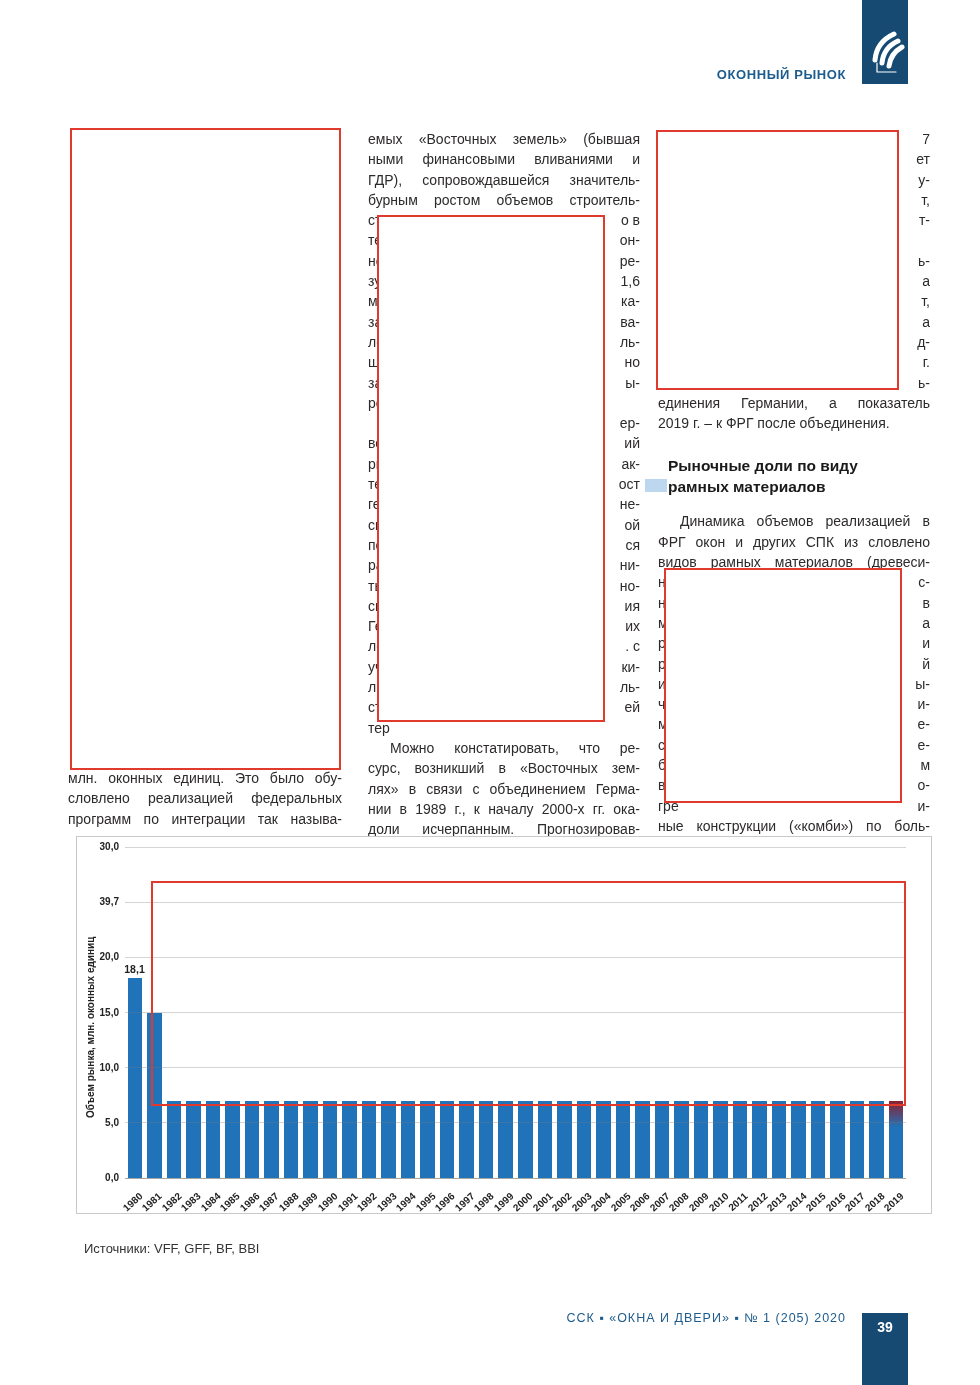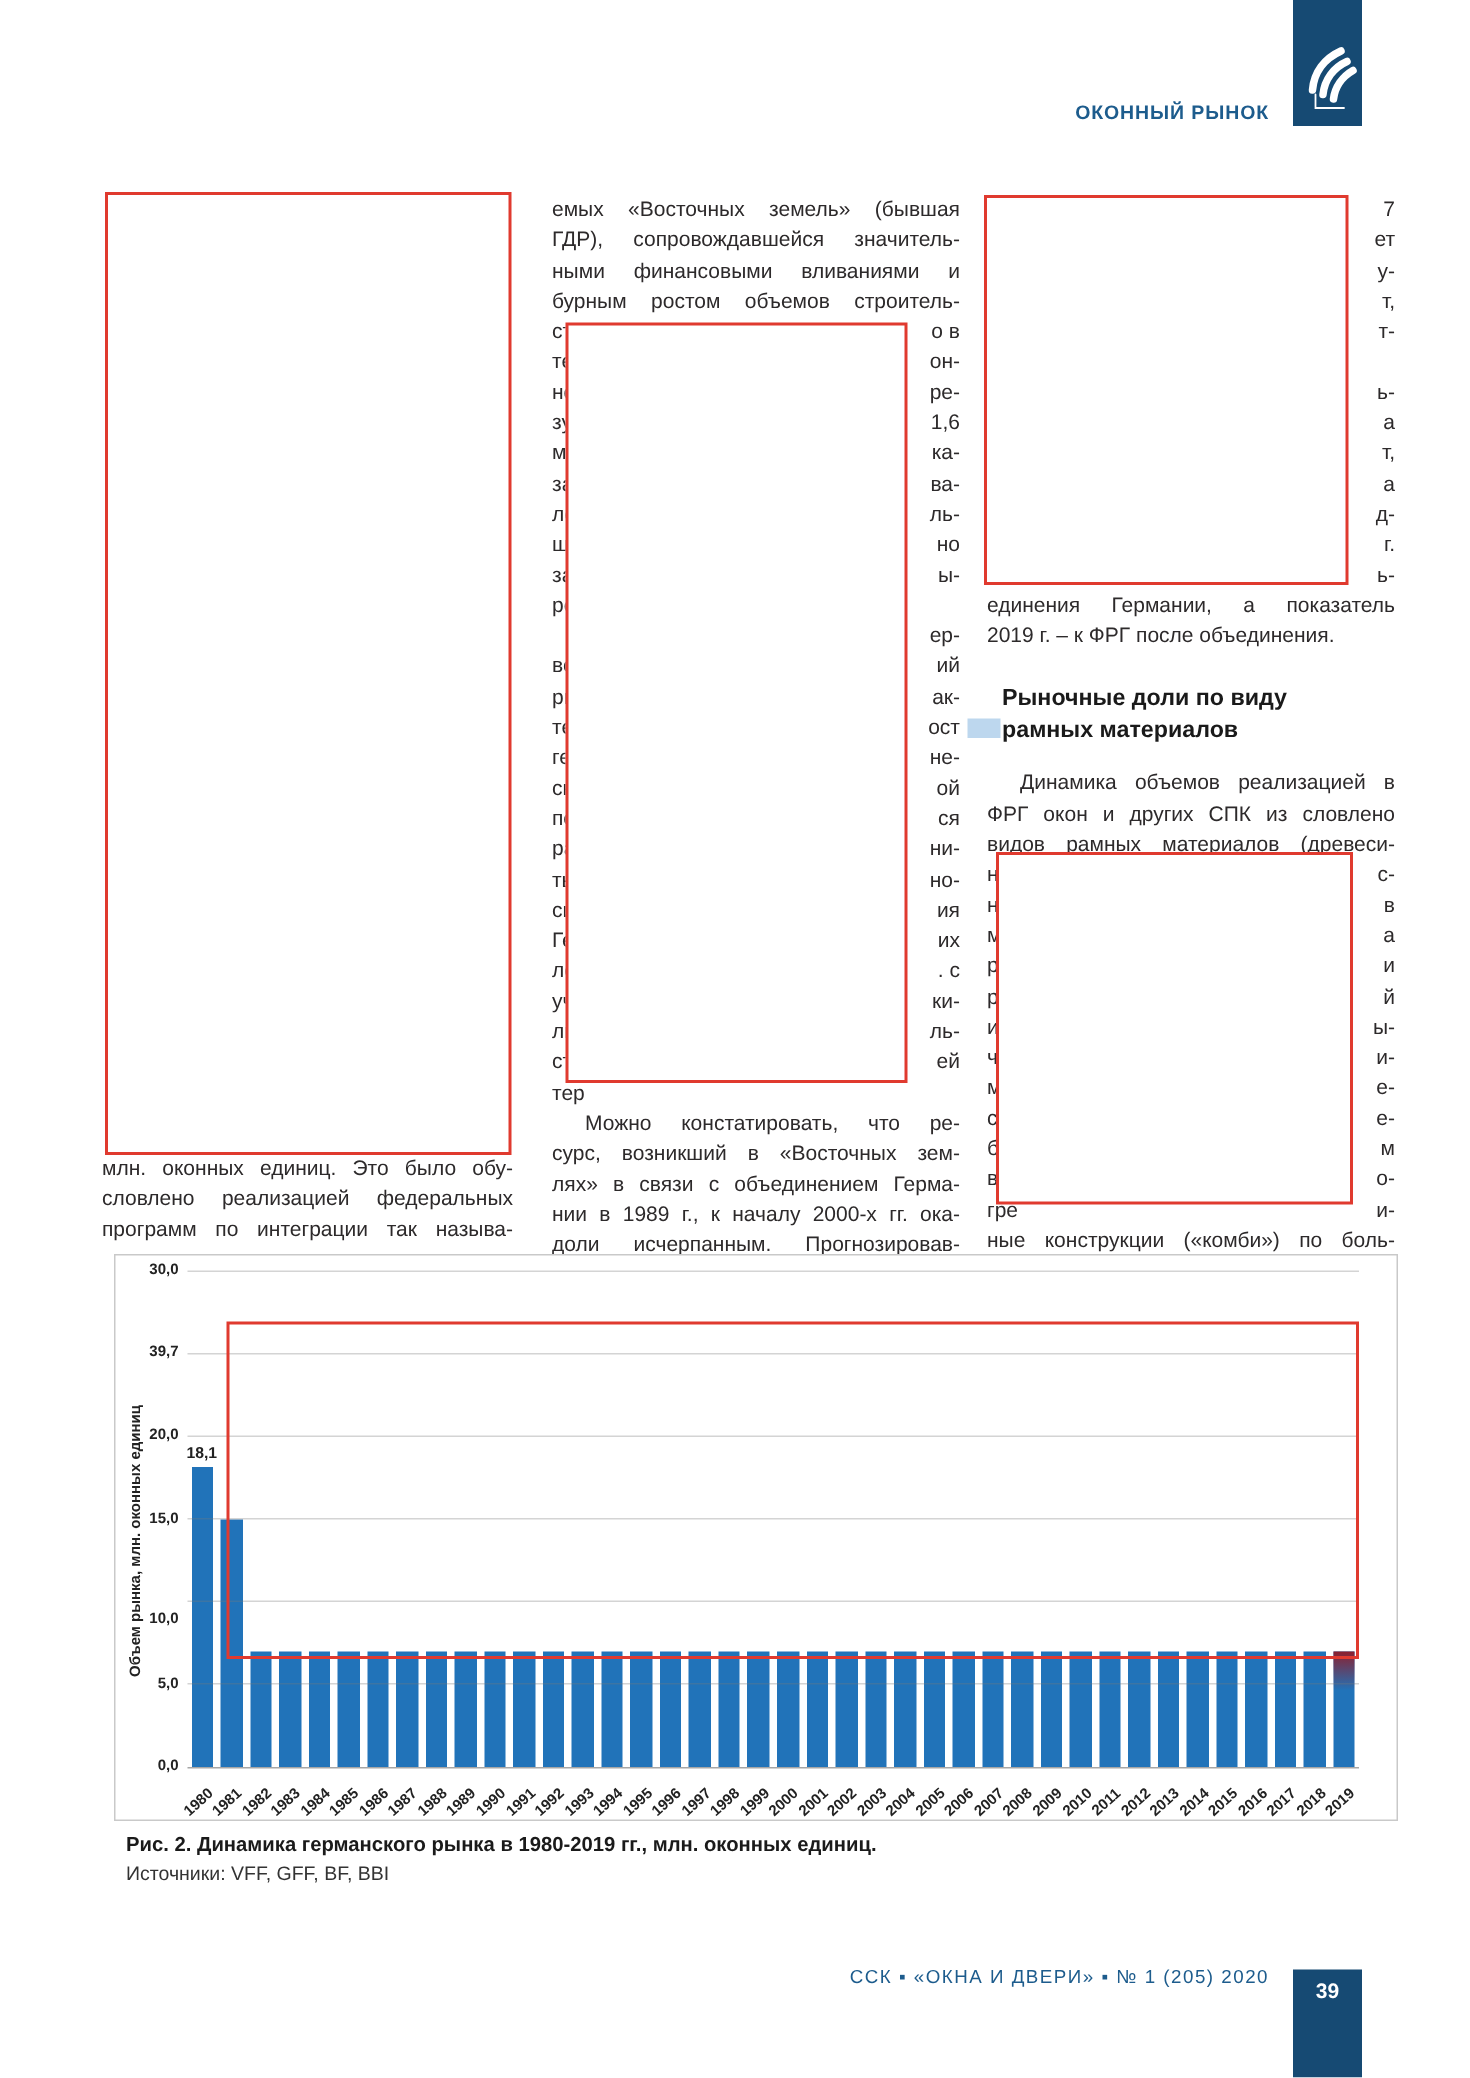--- a/index.html
+++ b/index.html
@@ -73,22 +73,22 @@
     </svg>
   </div>
 
   <div id="col1-tail" class="col">
       <div class="line full">млн. оконных единиц. Это было обу-</div>
       <div class="line full">словлено реализацией федеральных</div>
       <div class="line full">программ по интеграции так называ-</div>
     </div>
   <div id="col2" class="col">
       <div class="line full">емых «Восточных земель» (бывшая</div>
+      <div class="line full">ными финансовыми вливаниями и</div>
       <div class="line full">ГДР), сопровождавшейся значитель-</div>
-      <div class="line full">ными финансовыми вливаниями и</div>
       <div class="line full">бурным ростом объемов строитель-</div>
       <div class="line frag">
         <span>сте</span>
         <span>о в</span>
       </div>
       <div class="line frag">
         <span>теч</span>
         <span>он-</span>
       </div>
       <div class="line frag">
@@ -367,21 +367,21 @@
         <div class="bar" style="left: 724.925px; height: 77.2333px;"></div>
         <div class="bar" style="left: 744.45px; height: 77.2333px;"></div>
         <div class="bar" style="left: 763.975px; height: 77.2333px;">
           <div class="bar-tint"></div>
         </div>
         <div class="bar-label" style="left: -7.5px; top: 116.297px;">18,1</div>
       </div>
     <div class="redact chart-redact"></div>
   <div class="ytick" style="top: 335px;">0,0</div>
       <div class="ytick" style="top: 279.833px;">5,0</div>
-      <div class="ytick" style="top: 224.667px; margin-top: 12px;">10,0</div>
+      <div class="ytick" style="top: 224.667px;">10,0</div>
       <div class="ytick" style="top: 169.5px;">15,0</div>
       <div class="ytick" style="top: 114.333px;">20,0</div>
       <div class="ytick" style="top: 59.1667px;">39,7</div>
       <div class="ytick" style="top: 4px;">30,0</div>
       <div class="xtick" style="left: 27.7625px; top: 352px;">1980</div>
       <div class="xtick" style="left: 47.2875px; top: 352px;">1981</div>
       <div class="xtick" style="left: 66.8125px; top: 352px;">1982</div>
       <div class="xtick" style="left: 86.3375px; top: 352px;">1983</div>
       <div class="xtick" style="left: 105.862px; top: 352px;">1984</div>
       <div class="xtick" style="left: 125.387px; top: 352px;">1985</div>
@@ -414,19 +414,18 @@
       <div class="xtick" style="left: 652.562px; top: 352px;">2012</div>
       <div class="xtick" style="left: 672.087px; top: 352px;">2013</div>
       <div class="xtick" style="left: 691.612px; top: 352px;">2014</div>
       <div class="xtick" style="left: 711.138px; top: 352px;">2015</div>
       <div class="xtick" style="left: 730.663px; top: 352px;">2016</div>
       <div class="xtick" style="left: 750.188px; top: 352px;">2017</div>
       <div class="xtick" style="left: 769.712px; top: 352px;">2018</div>
       <div class="xtick" style="left: 789.237px; top: 352px;">2019</div>
     </div>
 
-  <div class="caption">Рис. 2. Динамика германского рынка в 1980-2019 гг., млн. оконных единиц.</div>
   <div class="sources">Источники: VFF, GFF, BF, BBI</div>
 
   <div class="footer-line">ССК ▪ «ОКНА И ДВЕРИ» ▪ № 1 (205) 2020</div>
   <div class="page-num">39</div>
 
 </div>
 
 </body></html>

